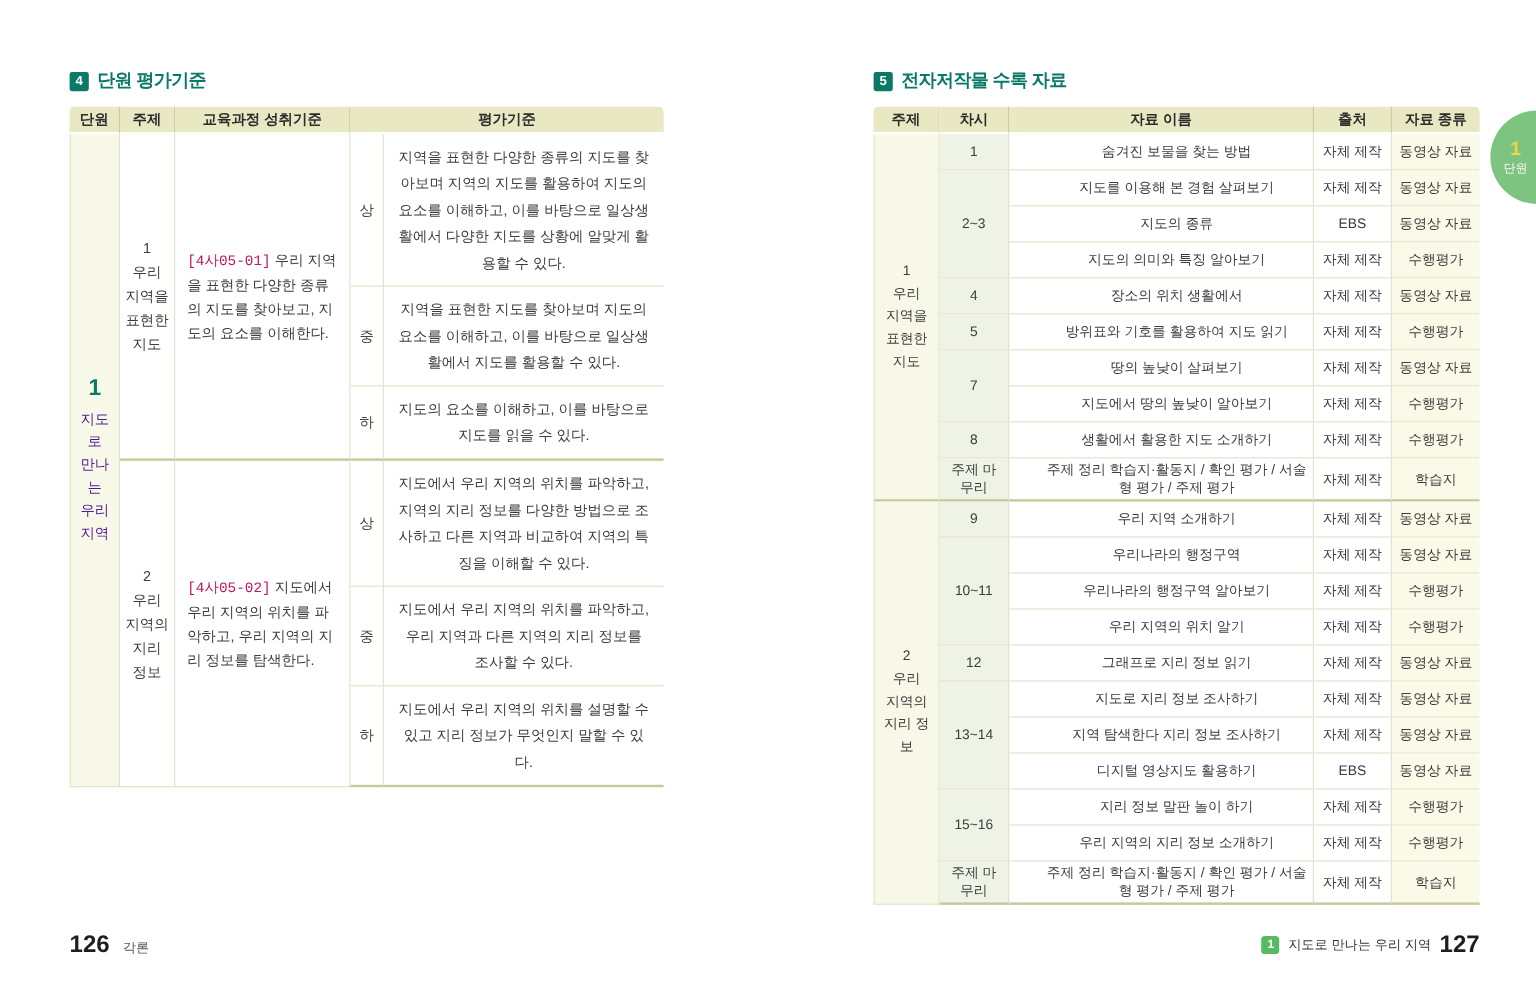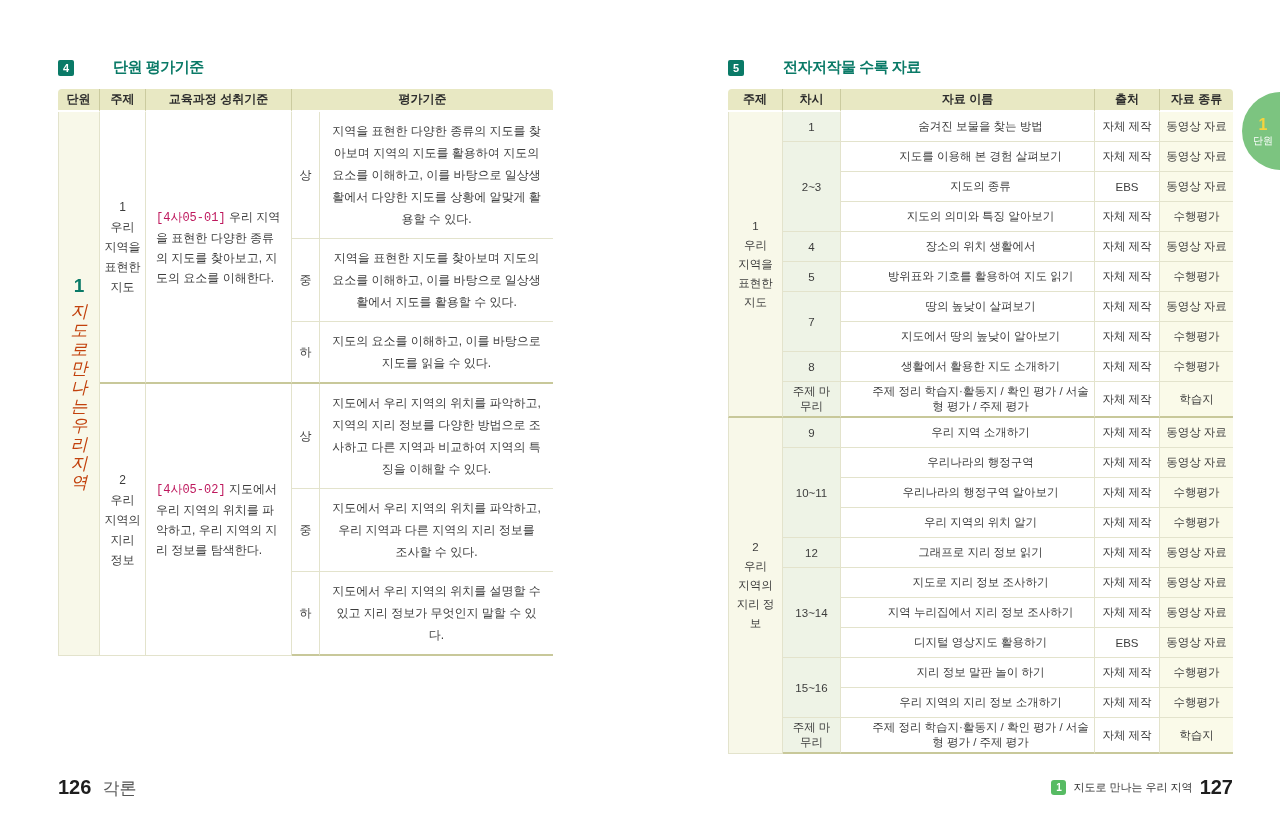--- a/index.html
+++ b/index.html
@@ -9,21 +9,21 @@
     font-family:"Liberation Sans","DejaVu Sans",sans-serif; color:#3c3c3c;
   }
   .pre { white-space:pre-line; }
 
   
   .sec-head { display:flex; align-items:center; gap:7px; margin-bottom:12px; }
   .sec-badge {
     width:16px; height:16px; background:#0a7a67; color:#fff; border-radius:2px;
     font-size:11px; font-weight:bold; display:inline-flex; align-items:center; justify-content:center;
   }
-  .sec-title { font-size:15px; font-weight:bold; color:#0a7a67; letter-spacing:-0.5px;margin-left:32px; }
+  .sec-title { font-size:15px; font-weight:bold; color:#0a7a67; letter-spacing:-0.5px; }
 
   .page-left  { position:absolute; left:58px;  top:58px; width:495px; }
   .page-right { position:absolute; left:728px; top:58px; width:505px; }
 
   
   table { border-collapse:separate; border-spacing:0; width:100%; table-layout:fixed; }
   th {
     background:#e8e8c3; height:23px; font-size:12px; font-weight:bold; color:#2c2c2c;
     border-right:1px solid #cbcb9f; border-bottom:2px solid #ffffff; text-align:center; padding:0 4px;
   }
@@ -32,39 +32,39 @@
   td {
     border-right:1px solid #e3e3cc; border-bottom:1px solid #e3e3cc;
     text-align:center; vertical-align:middle; font-size:12px; padding:2px 4px;
   }
   td:last-child { border-right:none; }
   tr.last td, td.bend { border-bottom:2px solid #c8c89a; }
 
   
   .unit-cell { background:#f8f8e9; border-left:1px solid #e3e3cc; }
   .unit-num  { font-size:19px; font-weight:bold; color:#0a7a67; margin-bottom:5px; }
-  .unit-name { font-size:17px; line-height:19px; color:#c2410c;font-style:italic; }
+  .unit-name { font-size:12px; line-height:19px; color:#4c1d95; }
   .topic-cell{ line-height:20px; }
   .std-cell  { text-align:left; padding:10px 10px; line-height:20px; }
   .code      { color:#be185d;font-family:Liberation Mono, monospace; }
   .lvl       { color:#444; }
   .crit      { text-align:center; padding:8px 12px; line-height:22px; }
 
   
   .rt td { height:30px; font-size:11.5px; }
   .topic-r   { background:#f8f8e9; border-left:1px solid #e3e3cc; line-height:19px; }
   .lesson-c  { background:#eef3e6; }
   .name-c    { text-align:center; padding-left:30px; }
   .type-c    { background:#fafae9;margin-left:12px; }
 
   
   .footer-left  { position:absolute; left:58px; top:776px; display:flex; align-items:baseline; gap:11px; }
   .footer-right { position:absolute; right:47px; top:776px; display:flex; align-items:center; gap:7px; }
   .pageno { font-size:20px; font-weight:bold; color:#1e1e1e; }
-  .foot-label { font-size:17px; color:#555; }
+  .foot-label { font-size:11px; color:#555; }
   .foot-badge {
     width:15px; height:15px; background:#57bb63; color:#fff; border-radius:3px;
     font-size:10px; font-weight:bold; display:inline-flex; align-items:center; justify-content:center;
   }
   .foot-title { font-size:11px; color:#333; }
 
   
   .side-tab {
     position:absolute; right:-40px; top:92px; width:78px; height:78px; border-radius:50%;
     background:#7cc480; display:flex; flex-direction:column; align-items:flex-start; justify-content:center;
@@ -266,21 +266,21 @@
         <td>자체 제작</td>
         <td class="type-c">동영상 자료</td>
       </tr>
       <tr>
         <td rowspan="3" class="lesson-c">13~14</td>
         <td class="name-c">지도로 지리 정보 조사하기</td>
         <td>자체 제작</td>
         <td class="type-c">동영상 자료</td>
       </tr>
       <tr>
-        <td class="name-c">지역 누리집에서 지리 정보 조사하기</td>
+        <td class="name-c">지역 탐색한다 지리 정보 조사하기</td>
         <td>자체 제작</td>
         <td class="type-c">동영상 자료</td>
       </tr>
       <tr>
         <td class="name-c">디지털 영상지도 활용하기</td>
         <td>EBS</td>
         <td class="type-c">동영상 자료</td>
       </tr>
       <tr>
         <td rowspan="2" class="lesson-c">15~16</td>

